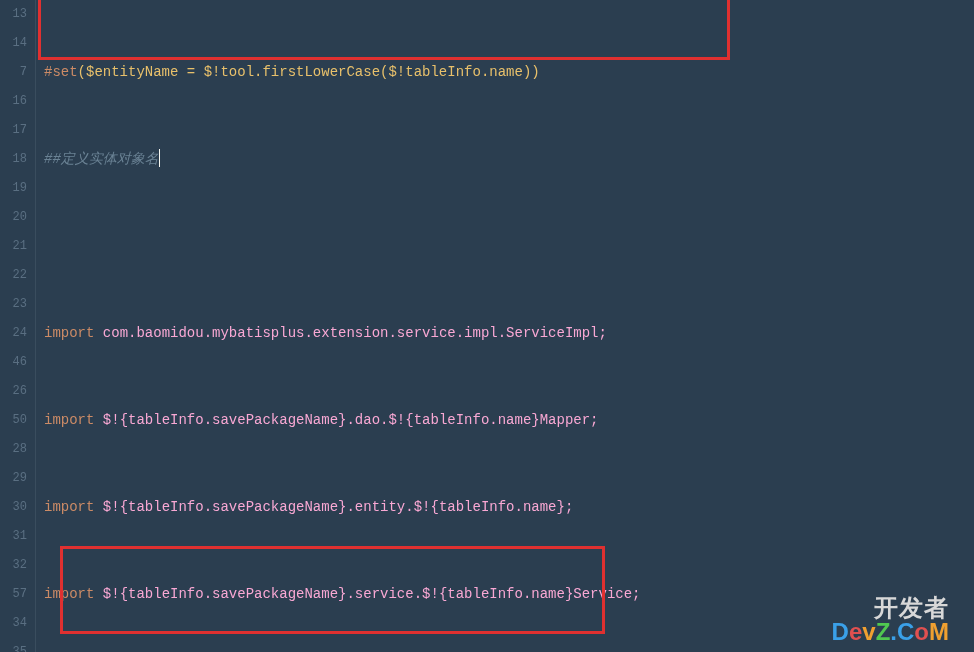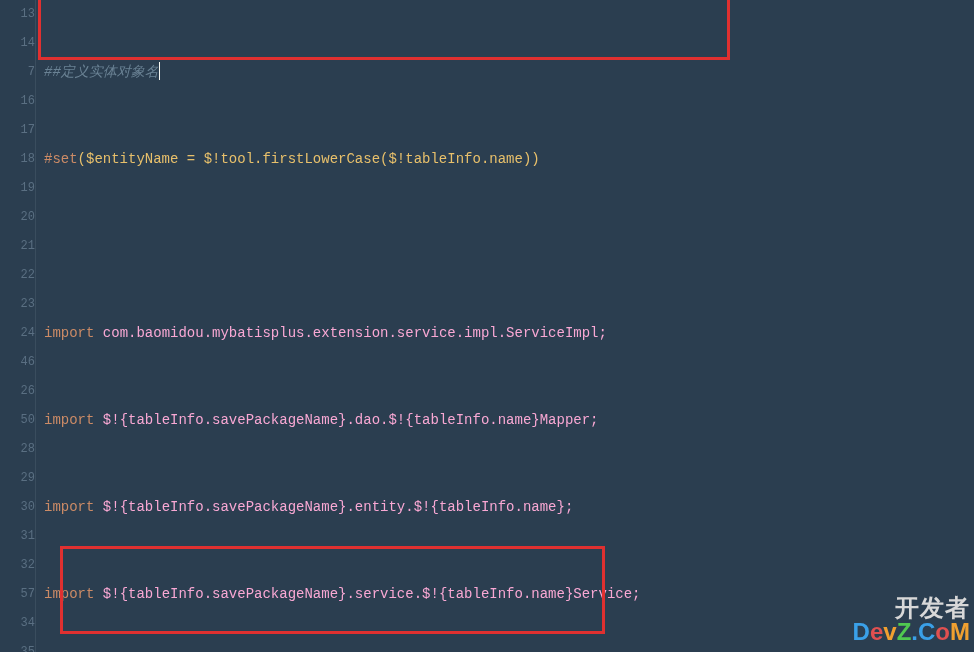--- a/index.html
+++ b/index.html
@@ -16,20 +16,21 @@
     }
     .editor {
       display: flex;
       height: 100%;
     }
     .gutter {
       width: 36px;
       background: #2b3e50;
       border-right: 1px solid #3a4d5e;
       text-align: right;
+      padding-right: 8px;
       color: #5a6f82;
       font-size: 12px;
       user-select: none;
     }
     .gutter-line {
       height: 29px;
     }
     .code-area {
       flex: 1;
       padding-left: 8px;
@@ -57,21 +58,21 @@
       height: 66px;
     }
     .box2 {
       left: 60px;
       top: 546px;
       width: 545px;
       height: 88px;
     }
     .watermark {
       position: absolute;
-      right: 4px;
+      right: 25px;
       bottom: 8px;
       text-align: right;
       font-family: 'Arial', sans-serif;
       line-height: 1;
       user-select: none;
     }
     .wm-top {
       font-size: 24px;
       font-weight: bold;
       color: #d8d8d8;
@@ -121,22 +122,22 @@
       <div class="gutter-line">28</div>
       <div class="gutter-line">29</div>
       <div class="gutter-line">30</div>
       <div class="gutter-line">31</div>
       <div class="gutter-line">32</div>
       <div class="gutter-line">57</div>
       <div class="gutter-line">34</div>
       <div class="gutter-line">35</div>
     </div>
   <div class="code-area">
+    <div class="code-line"><span class="c-keyword2">#set</span><span class="c-paren">($entityName = $!tool.firstLowerCase($!tableInfo.name))</span></div>
     <div class="code-line"><span class="c-comment">##定义实体对象名</span><span class="cursor"></span></div>
-    <div class="code-line"><span class="c-keyword2">#set</span><span class="c-paren">($entityName = $!tool.firstLowerCase($!tableInfo.name))</span></div>
     <div class="code-line"></div>
     <div class="code-line"><span class="c-keyword">import</span><span class="c-text"> com.baomidou.mybatisplus.extension.service.impl.ServiceImpl;</span></div>
     <div class="code-line"><span class="c-keyword">import</span><span class="c-text"> $!{tableInfo.savePackageName}.dao.$!{tableInfo.name}Mapper;</span></div>
     <div class="code-line"><span class="c-keyword">import</span><span class="c-text"> $!{tableInfo.savePackageName}.entity.$!{tableInfo.name};</span></div>
     <div class="code-line"><span class="c-keyword">import</span><span class="c-text"> $!{tableInfo.savePackageName}.service.$!{tableInfo.name}Service;</span></div>
     
     
     
     
     

